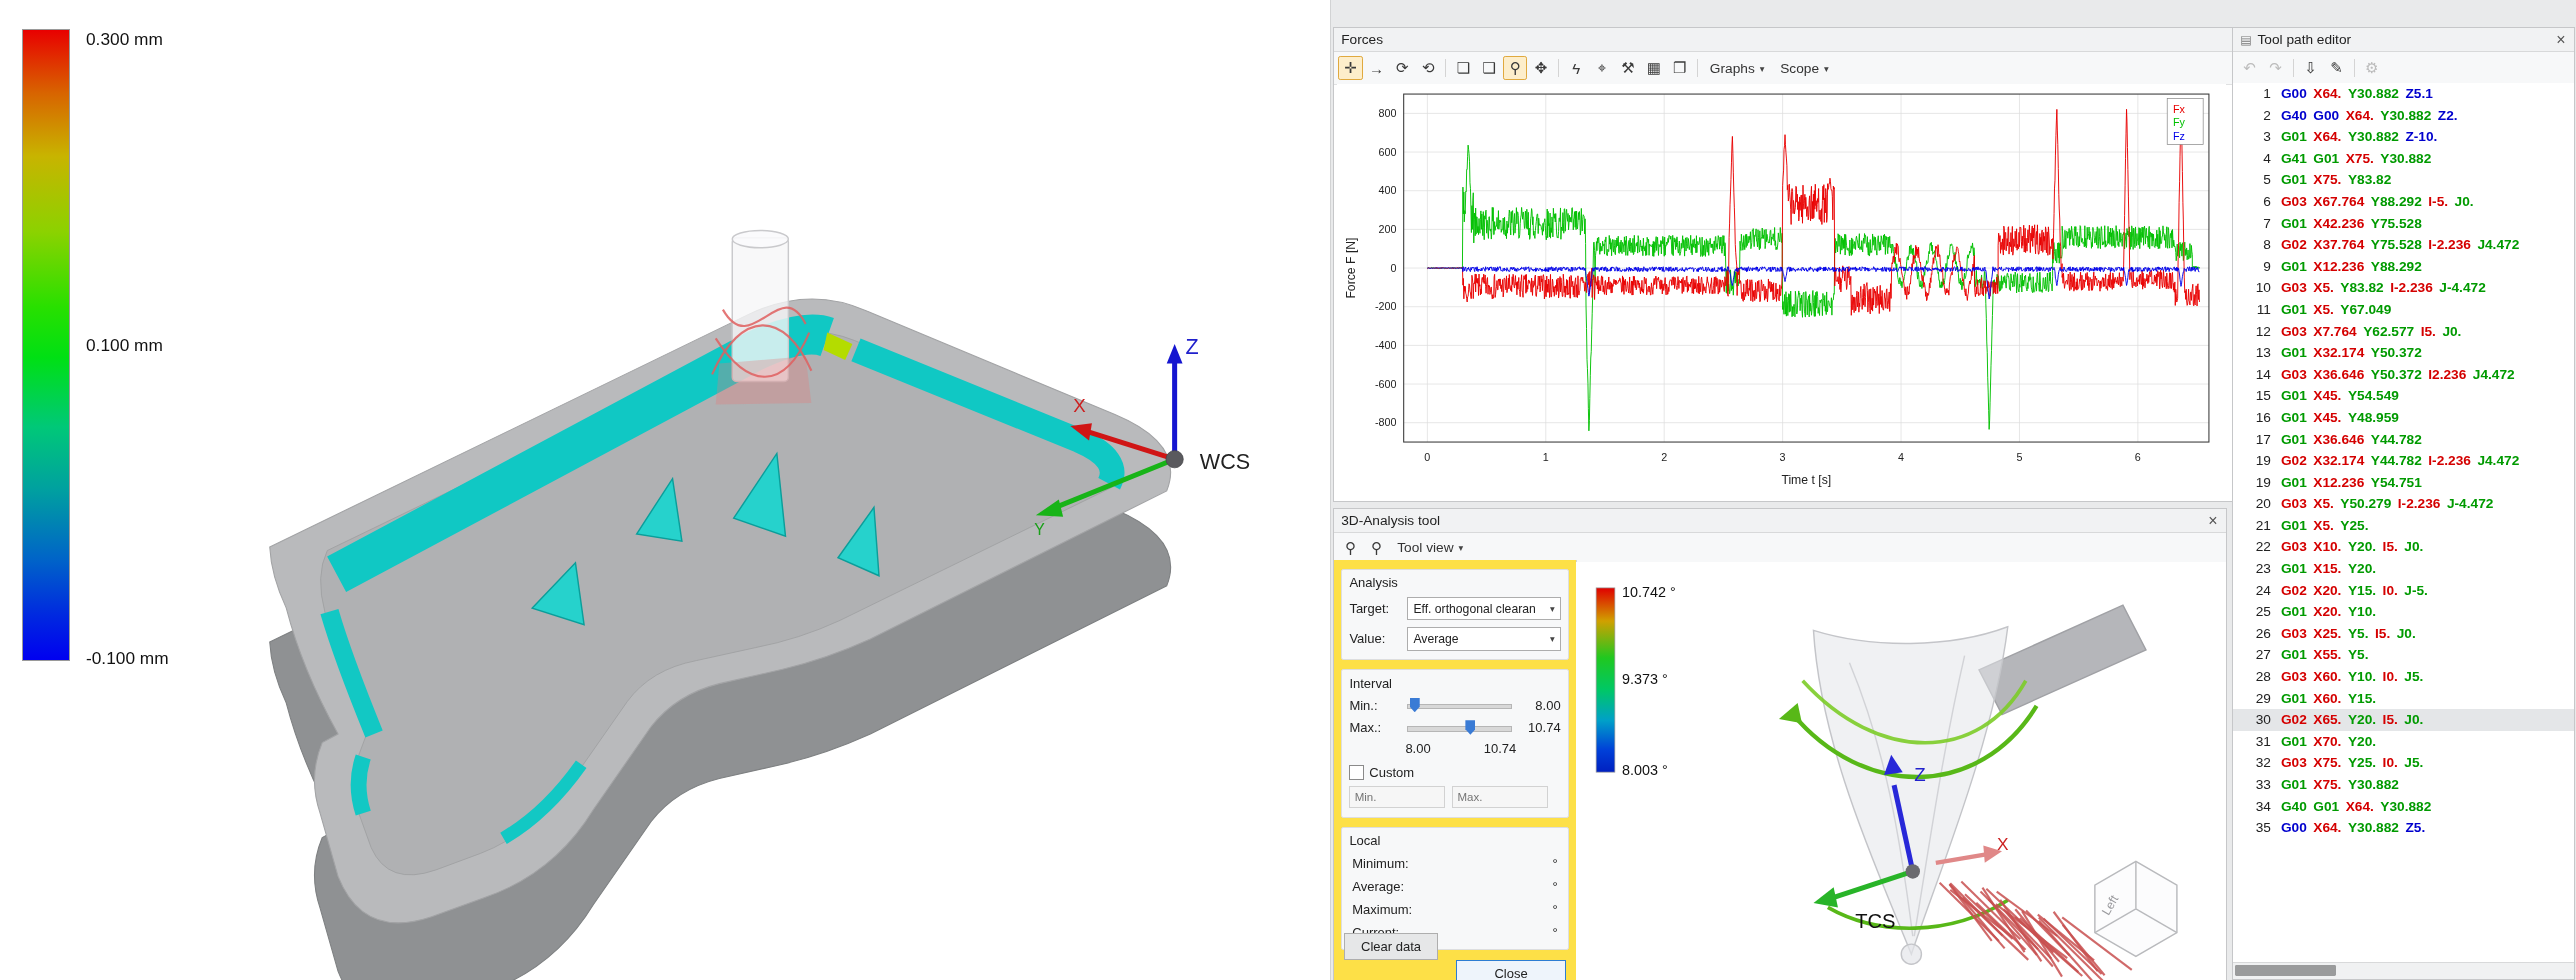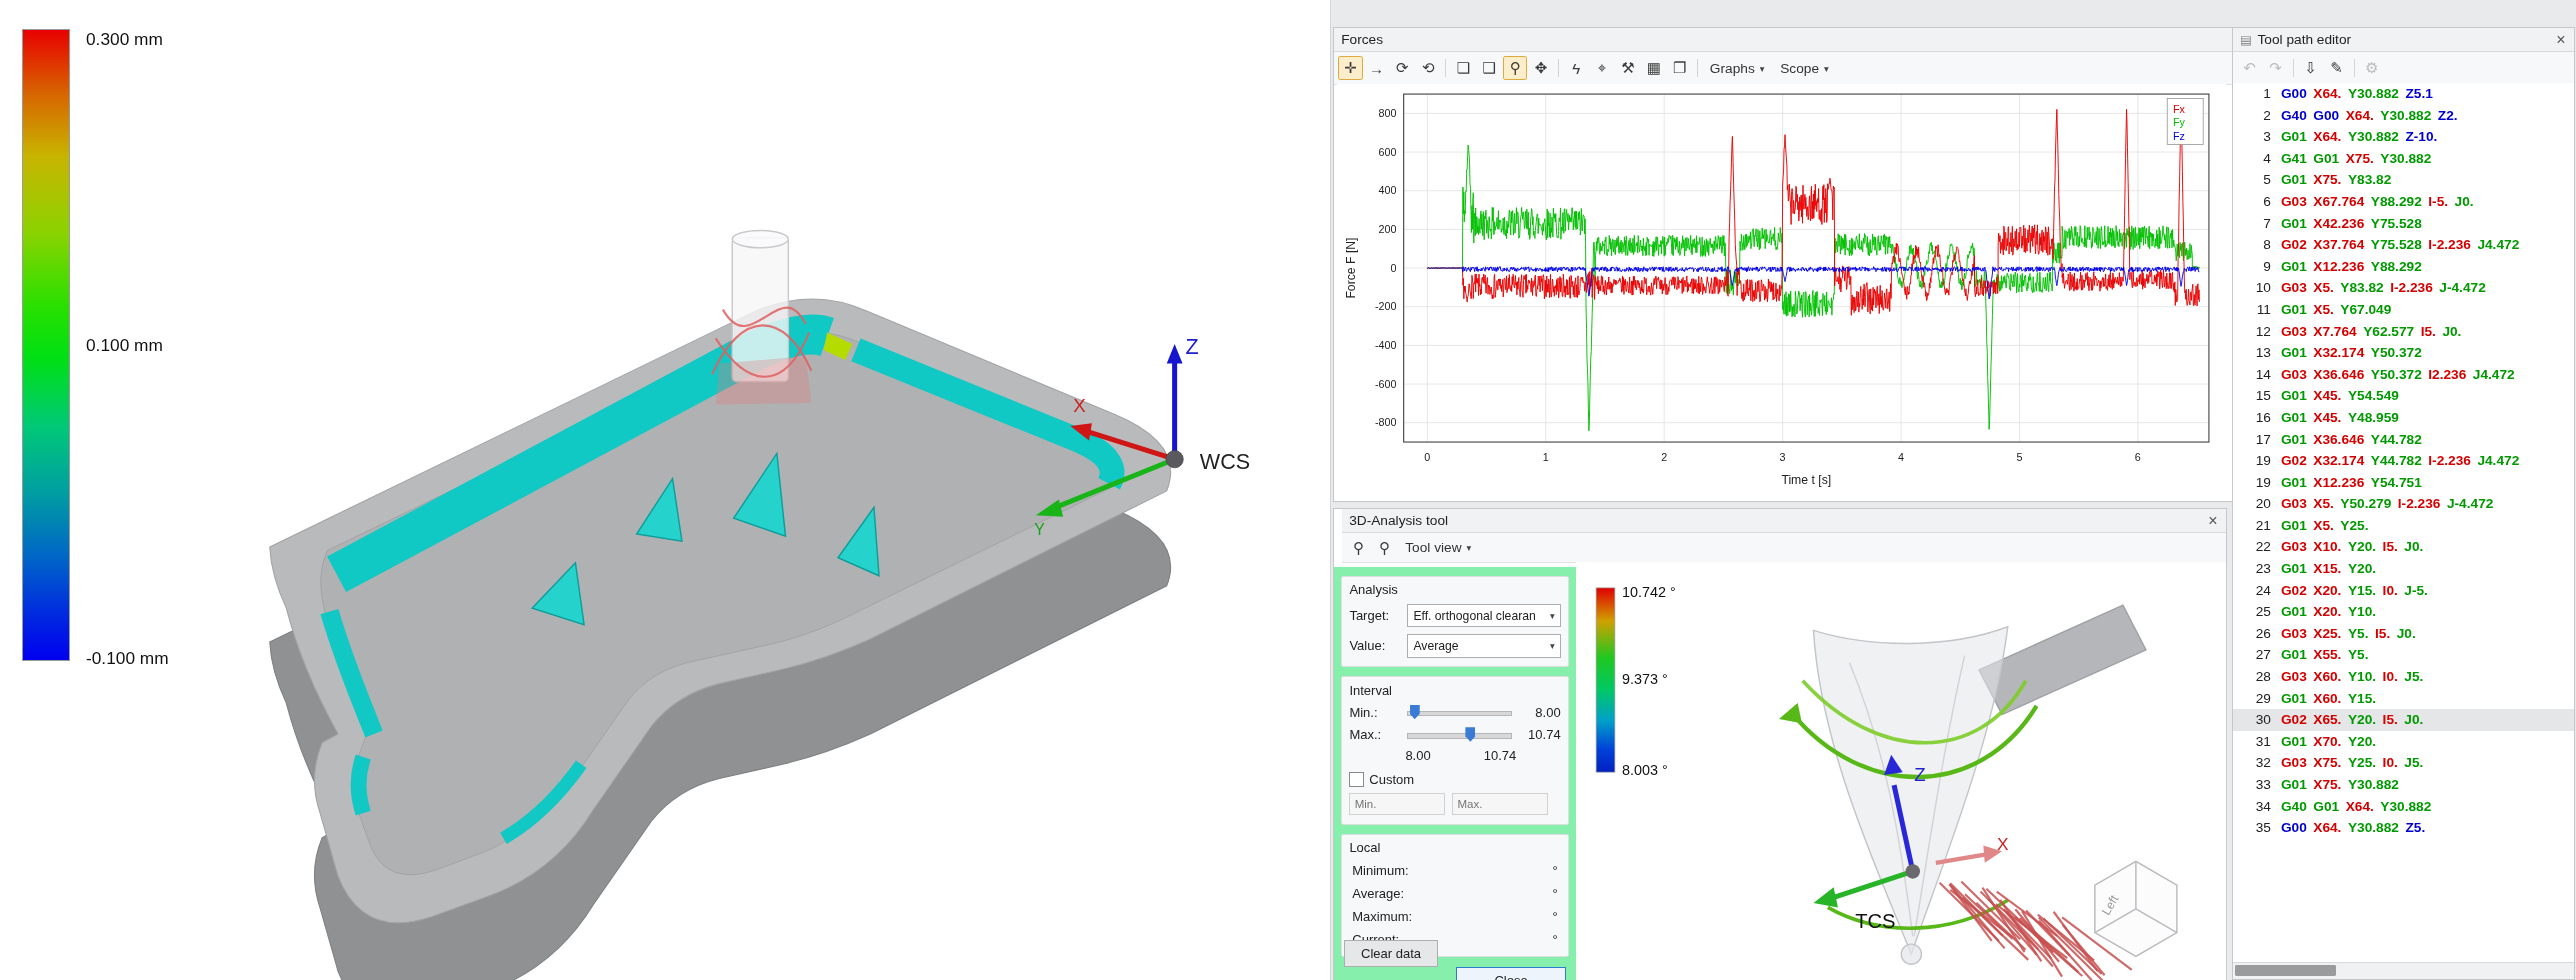--- a/index.html
+++ b/index.html
@@ -22,23 +22,23 @@
   .ticon.dis{color:#bcbcbc;}
   .tsep{width:0.7px;height:18.7px;background:#d4d4d4;margin:0 3.6px;}
   .tbtn{display:flex;align-items:center;gap:5px;font-size:13.7px;color:#333;padding:0 7.2px;height:24.5px;}
   .caret{font-size:9.4px;color:#444;}
 
   
   #forces{left:1333px;top:27px;width:935px;height:475px;}
   #chart-mount{position:absolute;left:2.9px;top:56px;width:889px;height:417px;background:#fff;}
 
   
-  #analysis{left:1333px;top:508px;width:894px;height:473px;padding-left:8px;}
+  #analysis{left:1333px;top:508px;width:894px;height:473px;}
   #an-toolbar{height:29px;}
-  #an-form{position:absolute;left:0;top:58px;width:242px;bottom:0;background:#86efac;border-right:0.7px solid #d2d3d4;}
+  #an-form{position:absolute;left:0;top:51px;width:242px;bottom:0;background:#fde047;border-right:0.7px solid #d2d3d4;}
   .group{background:#f7f8f9;border:0.7px solid #dddedf;border-radius:2.2px;margin:8.6px 7.2px 0 7.2px;padding:5.8px 7.2px 8.6px 7.2px;}
   .gtitle{font-size:13px;color:#222;}
   .frow{display:flex;align-items:center;margin-top:6.5px;font-size:13px;color:#222;}
   .flabel{width:58px;flex:none;}
   .selbox{flex:1;height:21.6px;border:0.7px solid #adadad;background:#fff;display:flex;align-items:center;justify-content:space-between;padding:0 5px;font-size:12.2px;color:#222;overflow:hidden;white-space:nowrap;}
   .slider{position:relative;width:105px;height:16px;margin-right:7.2px;flex:none;}
   .slider .track{position:absolute;left:0;right:0;top:6.5px;height:3.6px;background:#d8d8d8;border:0.7px solid #b6b6b6;}
   .thumb{position:absolute;top:0.7px;width:10px;height:14.4px;background:#3a7bd5;transform:translateX(-50%);
      clip-path:polygon(0 0,100% 0,100% 62%,50% 100%,0 62%);}
   .val{width:45px;text-align:right;}

